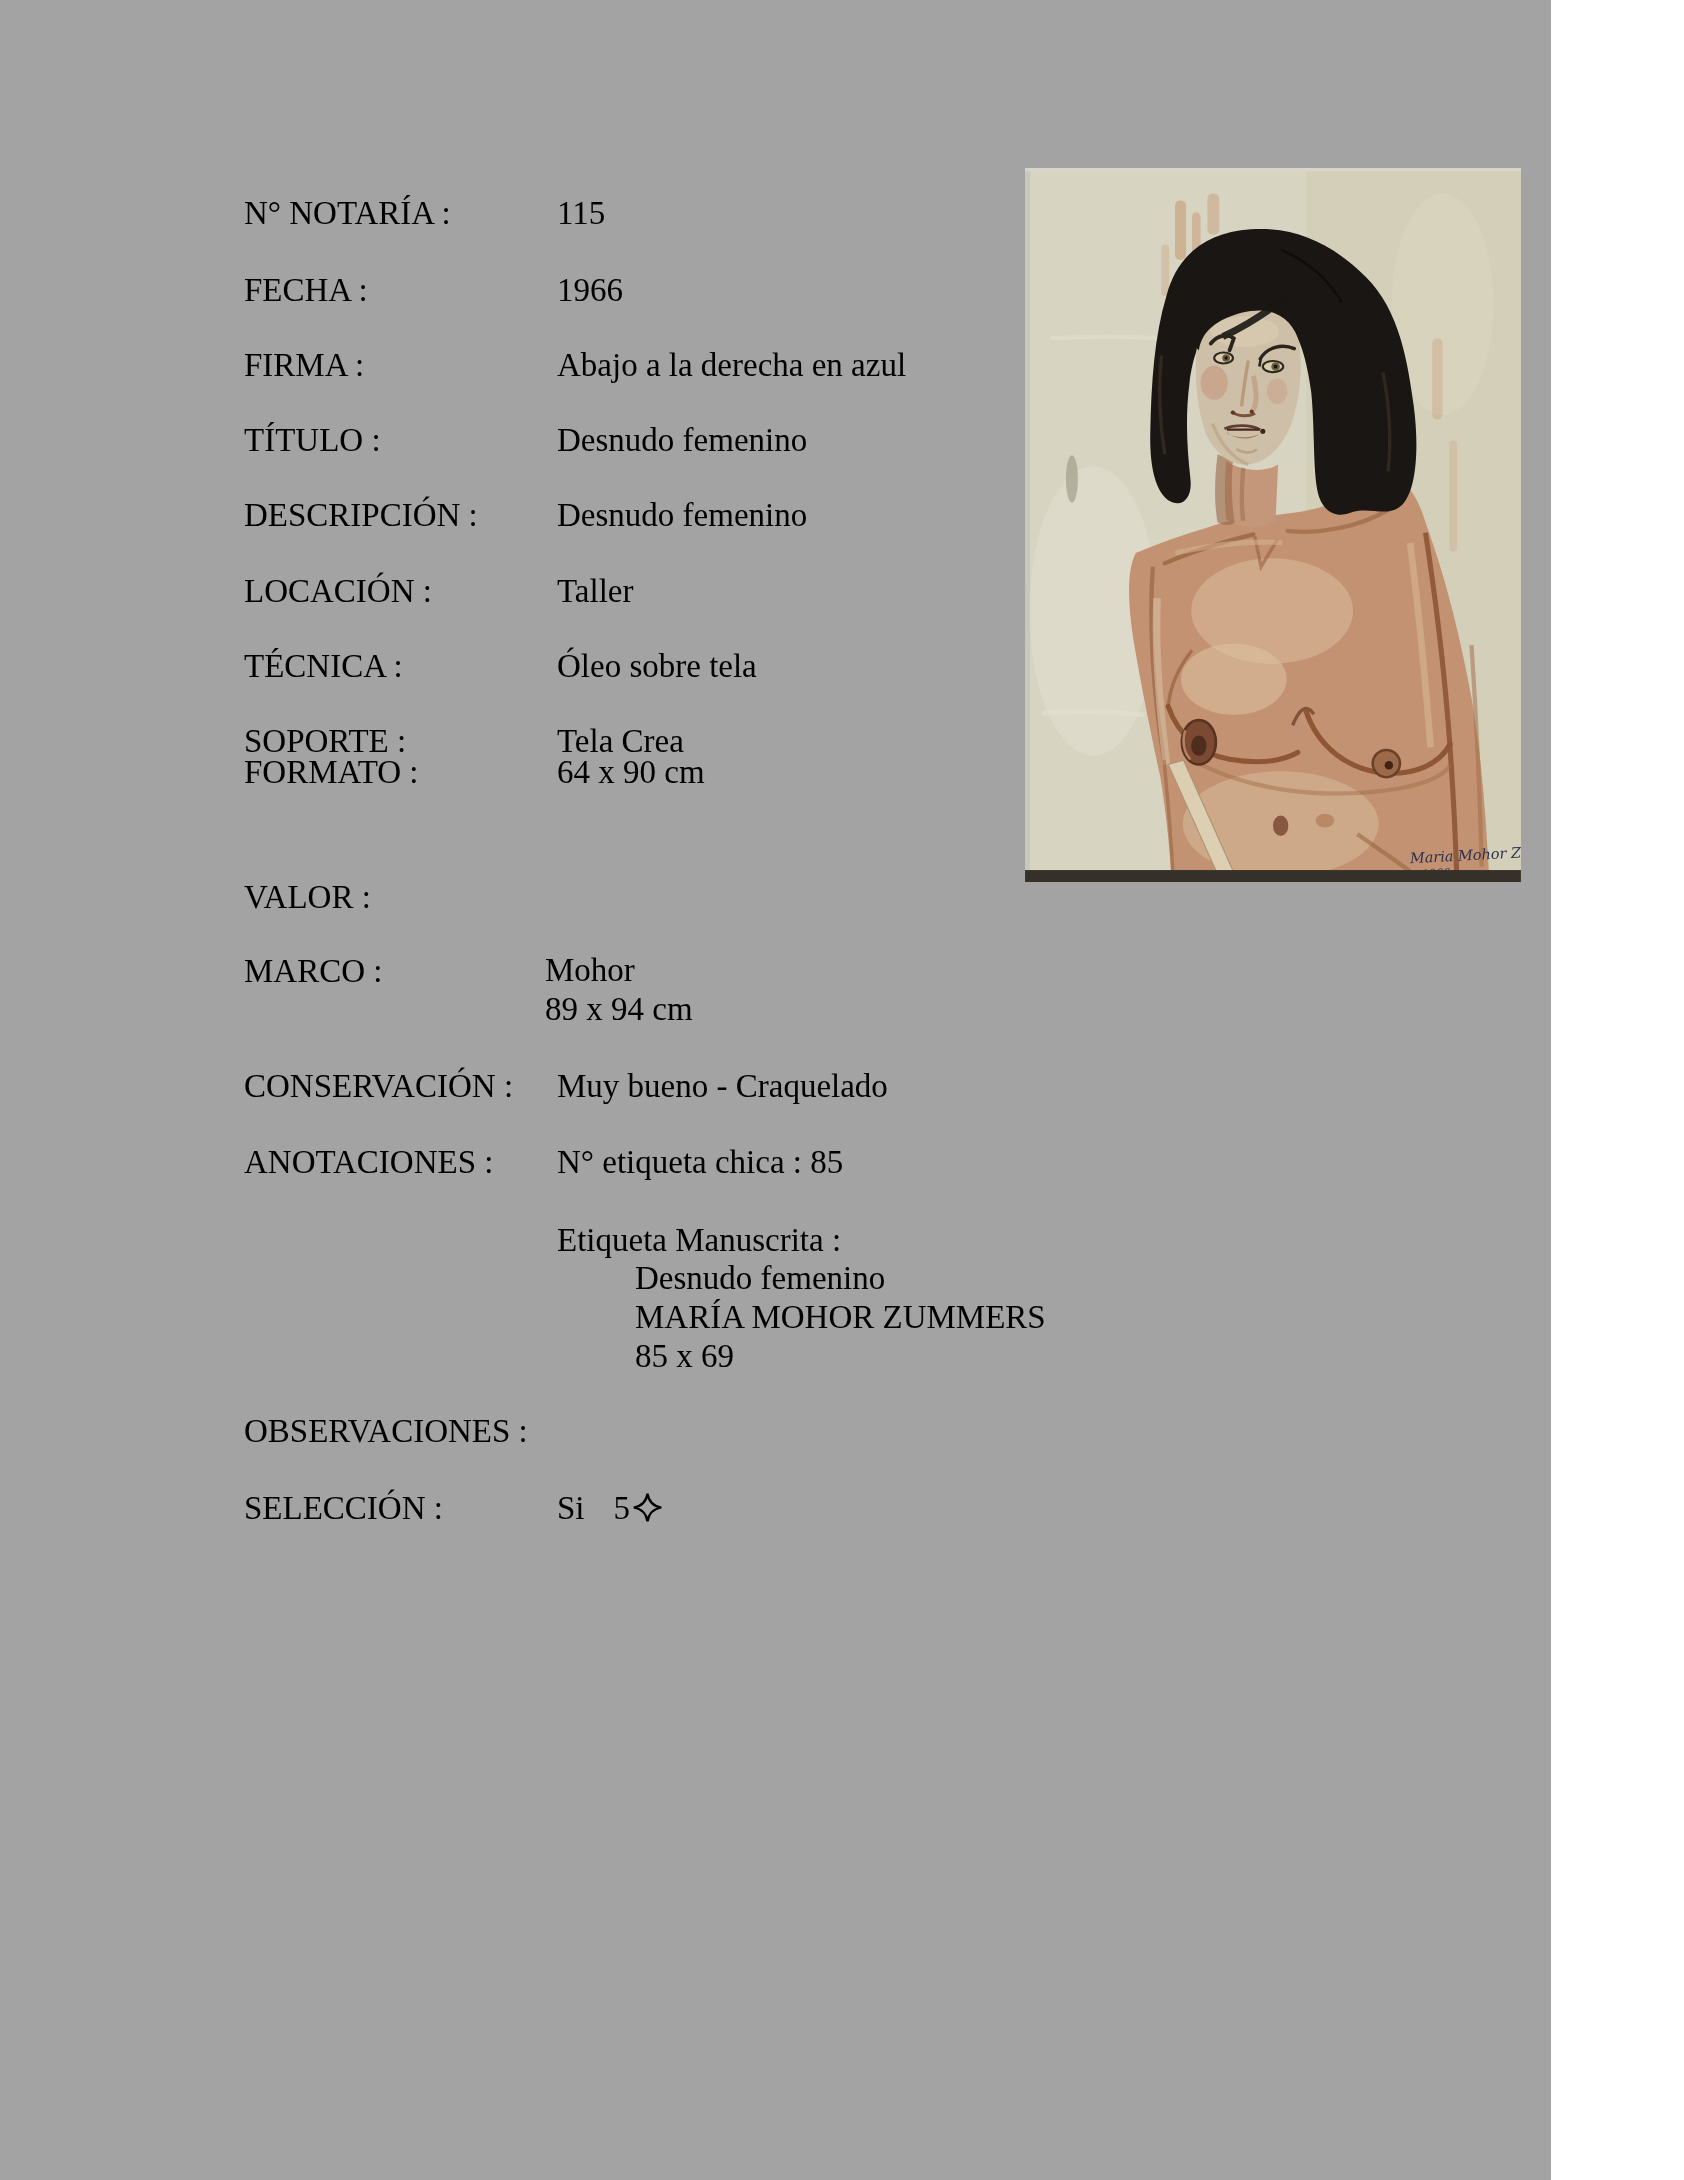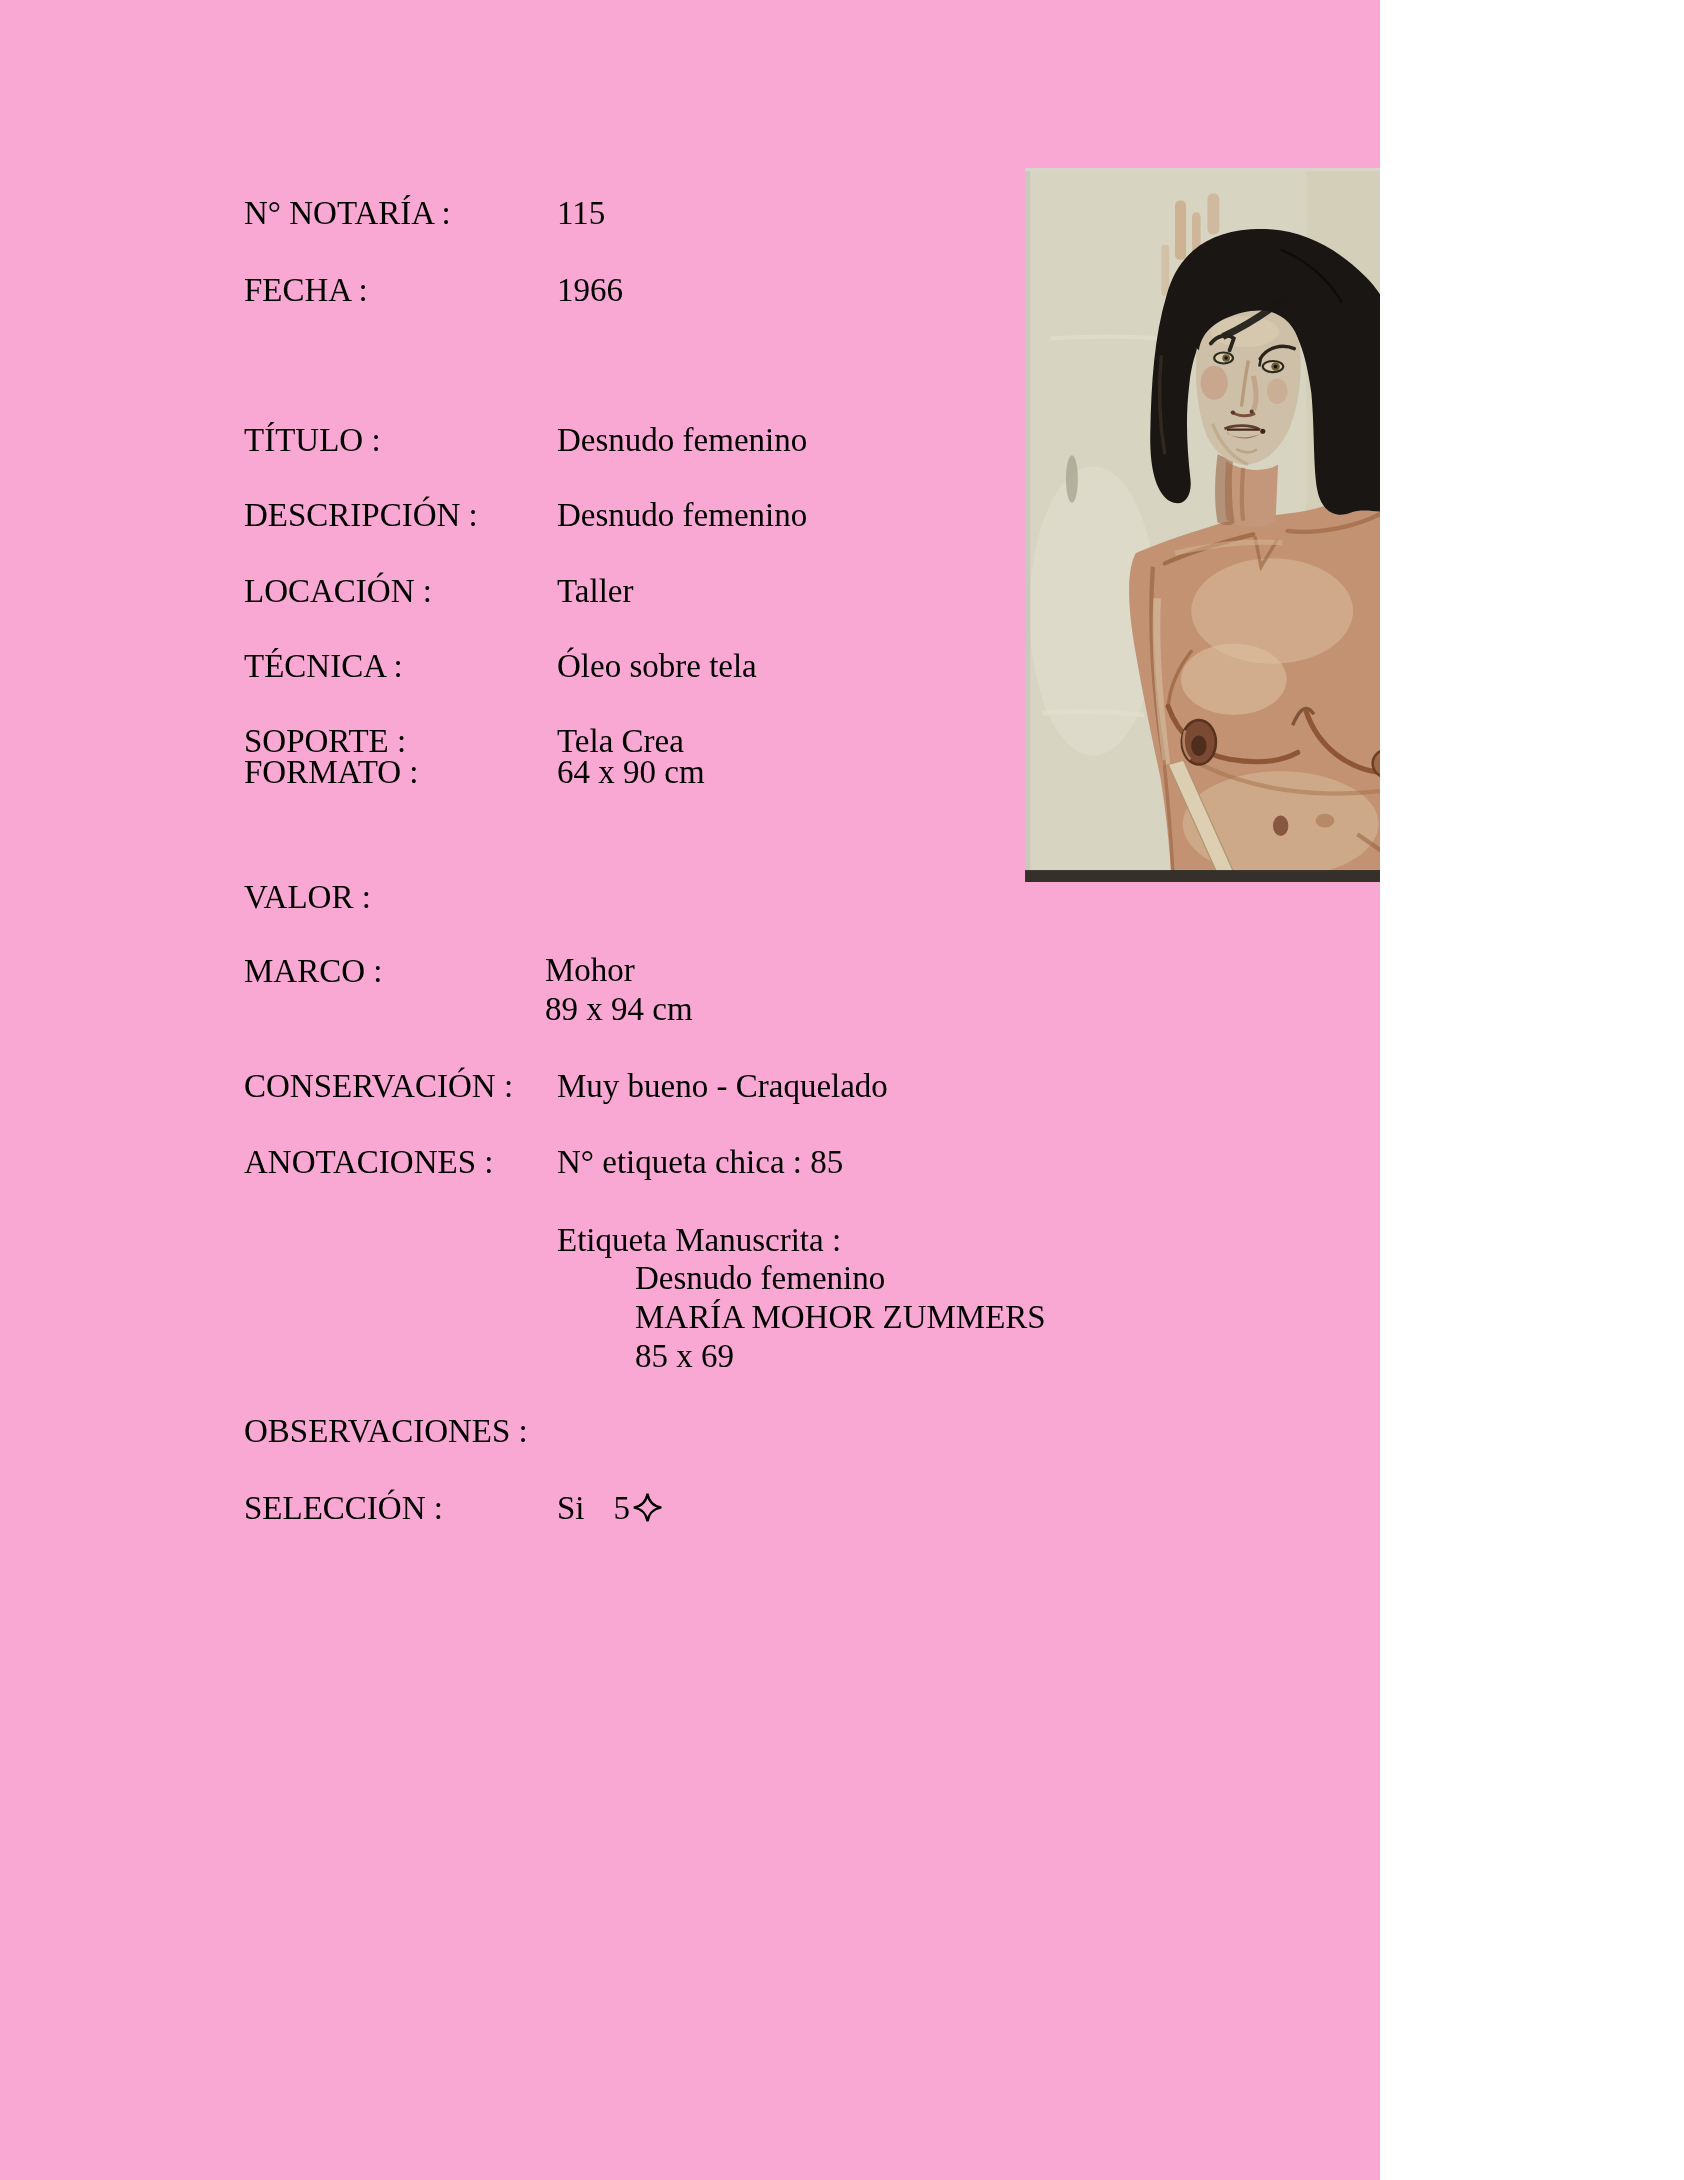--- a/index.html
+++ b/index.html
@@ -1,20 +1,20 @@
 <!DOCTYPE html>
 <html style="font-size:13.6px"><head>
 <meta charset="utf-8">
 <style>
   html,body{margin:0;padding:0;background:#ffffff;}
   .page{
     position:relative;
-    width:1380px;
+    width:1551px;
     height:2181px;
-    background:#f9a8d4;
+    background:#a3a3a3;
     font-family:"Liberation Serif","DejaVu Serif",serif;
     font-size:33px;
     color:#000000;
     overflow:hidden;
   }
   .row{position:absolute;left:244px;right:0;line-height:41px;white-space:nowrap;}
   .lab{display:inline-block;}
   .val{position:absolute;left:301px;top:0;white-space:nowrap;margin-left:12px;}
   .val-multi{position:absolute;left:301px;top:0;}
   .val-multi div{line-height:39px;}
@@ -32,20 +32,24 @@
   <div class="row" style="top:193px">
     <span class="lab">N° NOTARÍA :</span>
     <span class="val">115</span>
   </div>
 
   <div class="row" style="top:270px">
     <span class="lab">FECHA :</span>
     <span class="val">1966</span>
   </div>
 
+  <div class="row" style="top:345px">
+    <span class="lab">FIRMA :</span>
+    <span class="val">Abajo a la derecha en azul</span>
+  </div>
 
   <div class="row" style="top:420px">
     <span class="lab">TÍTULO :</span>
     <span class="val">Desnudo femenino</span>
   </div>
 
   <div class="row" style="top:495px">
     <span class="lab">DESCRIPCIÓN :</span>
     <span class="val">Desnudo femenino</span>
   </div>

